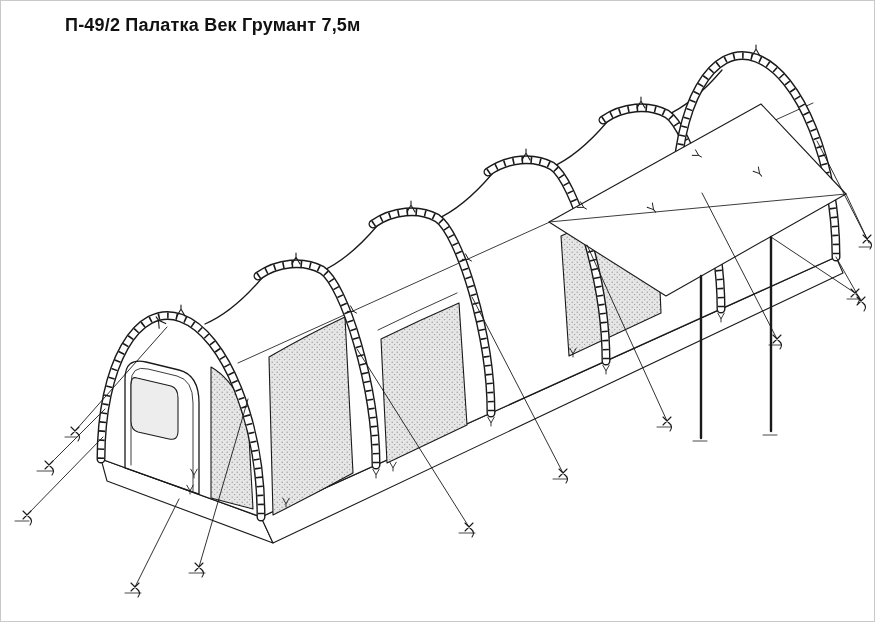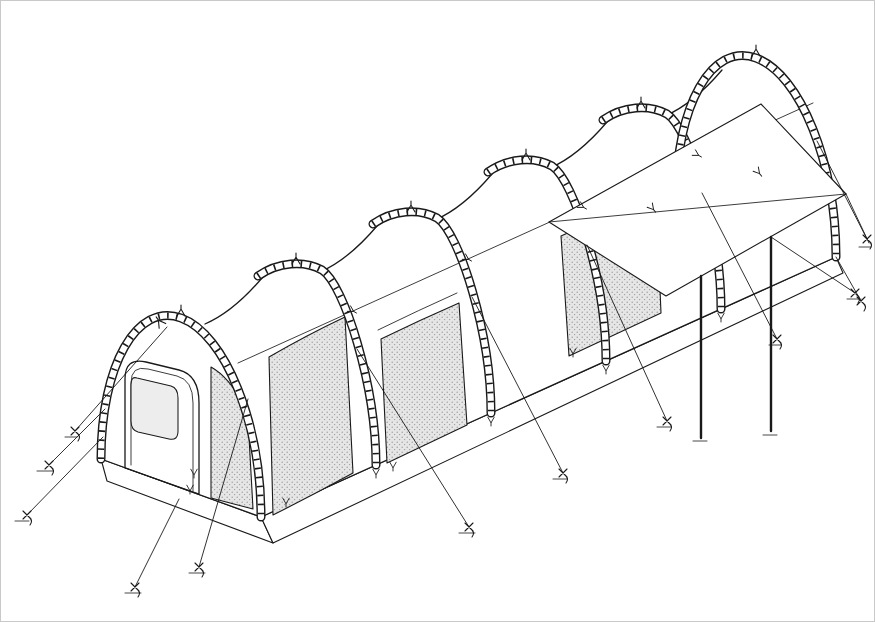--- a/index.html
+++ b/index.html
@@ -35,20 +35,21 @@
   .pole{stroke:var(--line);stroke-width:2.4;stroke-linecap:round;}
   .gnd{stroke:var(--line);stroke-width:0.8;fill:none;stroke-linecap:round;}
   #tie path,#stake path{stroke:var(--line);stroke-width:1.1;fill:none;stroke-linecap:round;}
   #meshpat rect{fill:var(--mesh);}
   #meshpat circle{fill:var(--mesh_dot);}
 </style>
 </head>
 <body>
 
 <div class="page">
+  <div class="title">П-49/2 Палатка Век Грумант 7,5м</div>
 
   <svg width="875" height="622" viewBox="0 0 875 622" aria-hidden="true">
     <defs>
       <pattern id="meshpat" width="5" height="5" patternUnits="userSpaceOnUse">
         <rect width="5" height="5"></rect>
         <circle cx="1.2" cy="1.2" r="0.7"></circle>
         <circle cx="3.6" cy="3.6" r="0.7"></circle>
       </pattern>
       <path id="arch0" d="M100,458 C100,364 135.8,301 180,317 C224.2,333 260,422 260,516"></path>
       <path id="arch1" d="M257,275 C277,261 303,259 321,269 C343,283 375,384 375,464"></path>

